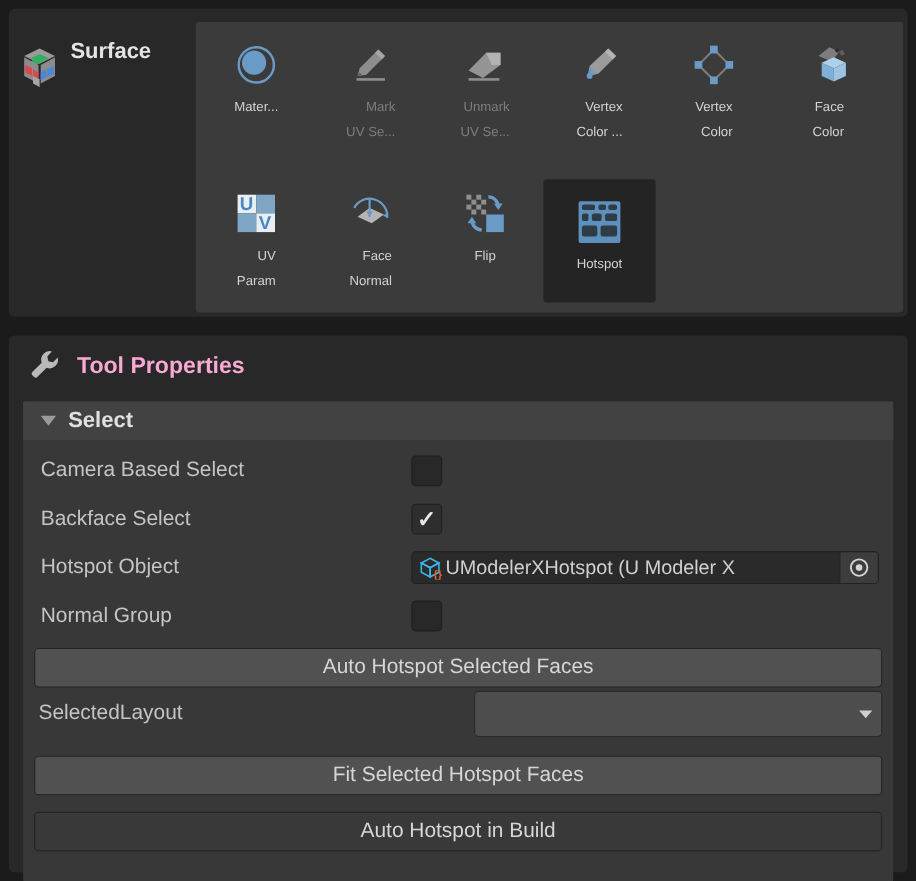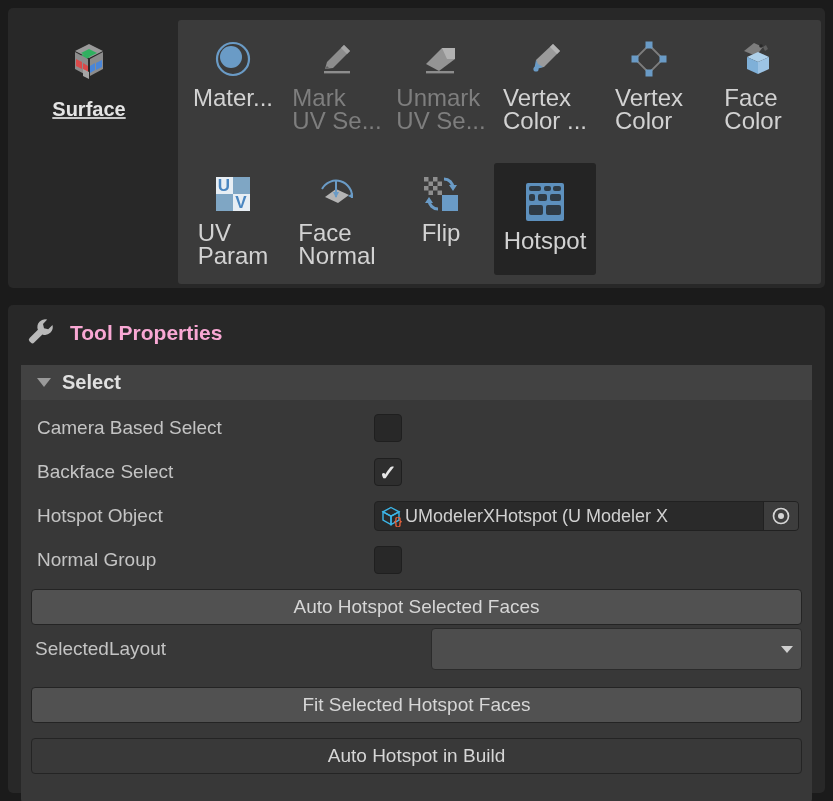--- a/index.html
+++ b/index.html
@@ -39,26 +39,25 @@
   }
 
   
   .surface-group {
     position: absolute;
     left: 0px;
     top: 0px;
     width: 162px;
     height: 280px;
     display: flex;
-    flex-direction: column;
-    align-items: center;
+    flex-direction: row;
+    align-items: flex-start;
     justify-content: flex-start;
     padding-top: 28px;
     box-sizing: border-box;
-    text-decoration: underline;
   }
   .surface-group .tool-label { font-weight: bold; font-size: 20px; color: #e4e4e4; }
 
   .tools-panel {
     position: absolute;
     left: 170px;
     top: 12px;
     width: 643px;
     height: 264px;
     background: #3b3b3b;
@@ -77,23 +76,23 @@
     border-radius: 3px;
     cursor: pointer;
     user-select: none;
   }
   .tool .ico {
     width: 46px; height: 46px;
     display: flex; align-items: center; justify-content: center;
     margin-bottom: 4px;
   }
   .tool .tool-label {
-    font-size: 24px;
+    font-size: 12px;
     line-height: 23px;
-    text-align: left;
+    text-align: right;
     color: #d2d2d2;
     white-space: pre-line;
   }
   .tool.disabled .tool-label { color: #7e7e7e; }
   .tool.selected { background: #242424; }
 
   
   .props-header {
     position: absolute;
     left: 0; top: 0;

